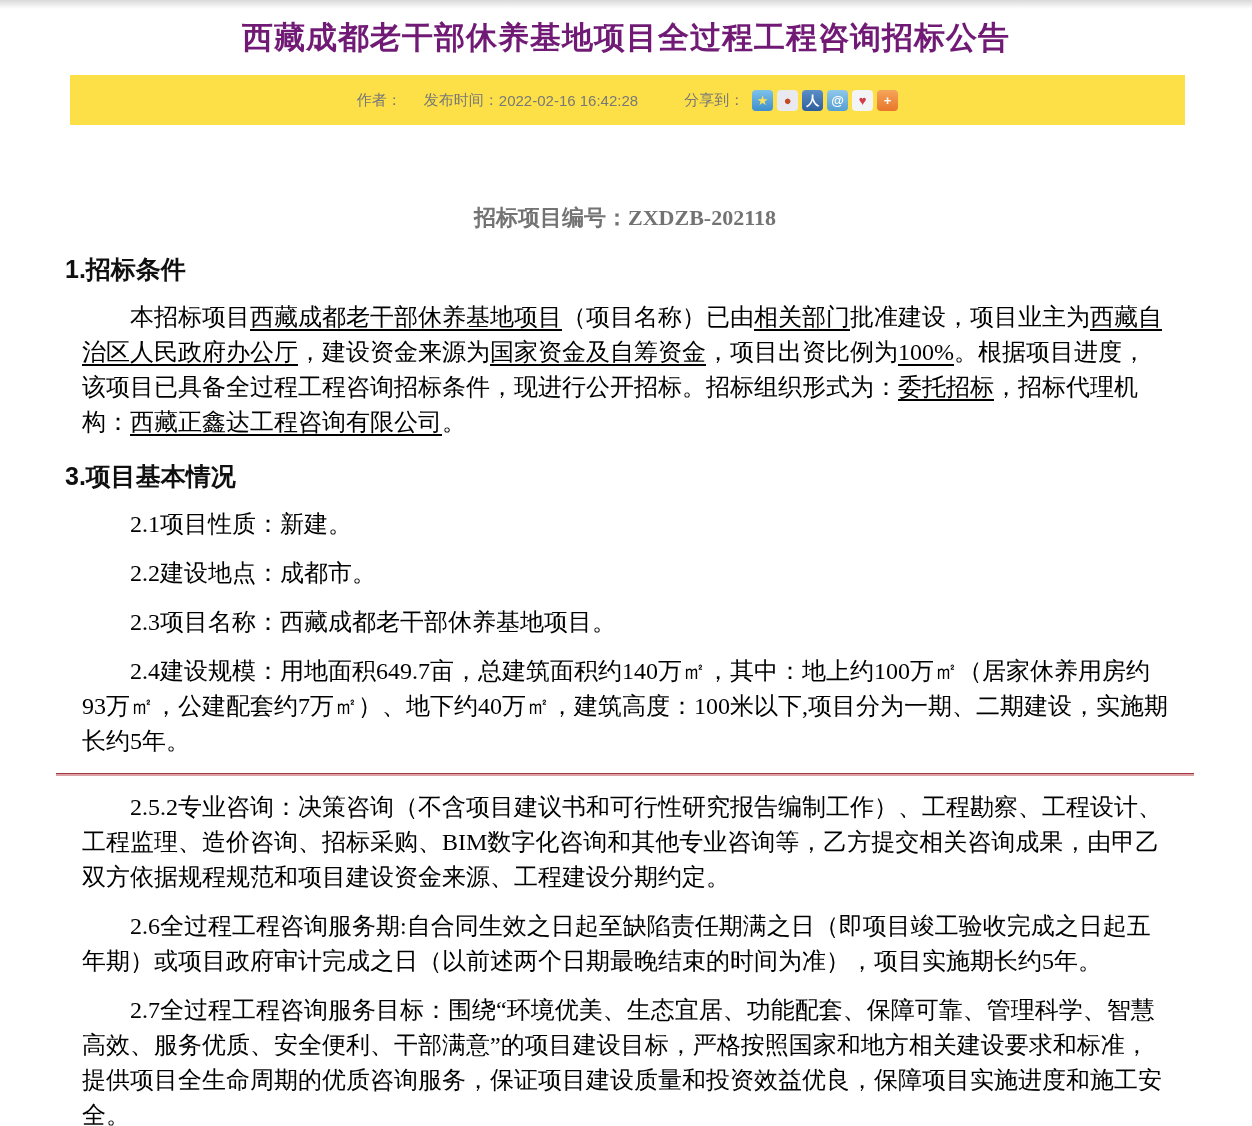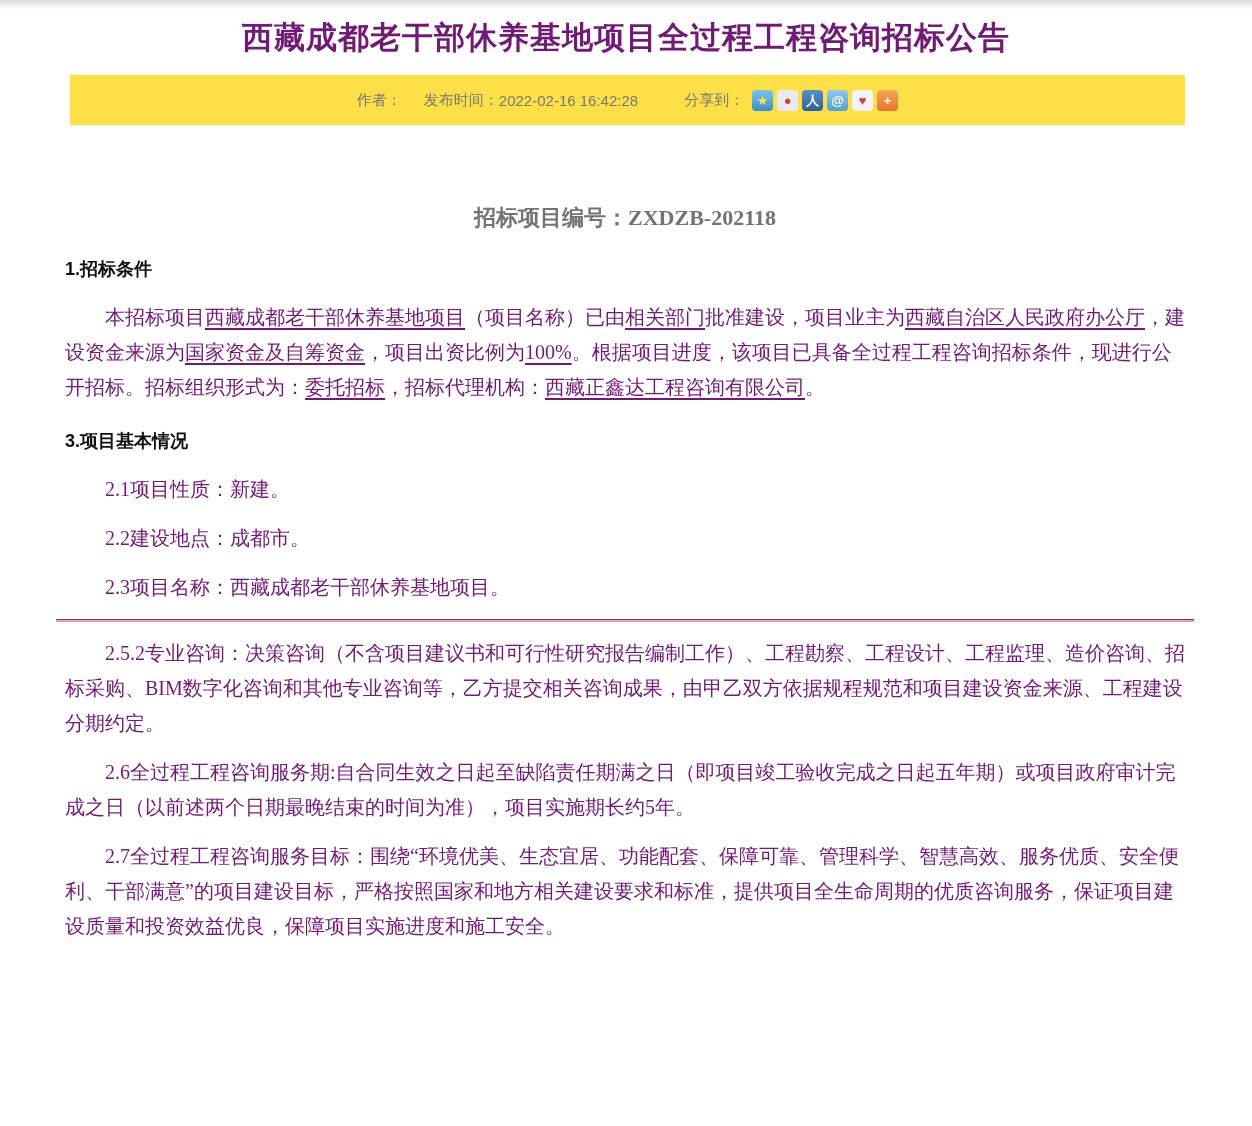--- a/index.html
+++ b/index.html
@@ -31,26 +31,26 @@
     font-size:13px; font-weight:bold; line-height:1; cursor:pointer;
     font-family:"Liberation Sans","DejaVu Sans",sans-serif;
   }
   .content { margin:0 67px 0 65px; }
   .pn-line {
     margin-top:78px; text-align:center;
     font-weight:bold; font-size:22px; color:#737373;
   }
   h2.sec {
     font-family:"Liberation Sans","DejaVu Sans",sans-serif;
-    font-size:18px; font-weight:bold; color:#101010;
+    font-size:25px; font-weight:bold; color:#101010;
     margin:20px 0 8px 0; line-height:33px;
   }
   p.body {
-    font-size:20px; line-height:35px; margin:14px 0;
-    text-indent:2em; color:#701a75;
+    font-size:24px; line-height:35px; margin:14px 17px;
+    text-indent:2em; color:#000000;
   }
   .u { text-decoration:underline; text-underline-offset:4px; }
   .red-line {
     height:3px; background:#9e3a41; border-bottom:2px solid #dda0a5;
     margin:6px -9px 14px -9px;
   }
 </style>
 </head>
 <body>
 
@@ -81,20 +81,21 @@
 
   <h2 class="sec">1.招标条件</h2>
 
   <p class="body"><span>本招标项目</span><span class="u">西藏成都老干部休养基地项目</span><span>（项目名称）已由</span><span class="u">相关部门</span><span>批准建设，项目业主为</span><span class="u">西藏自治区人民政府办公厅</span><span>，建设资金来源为</span><span class="u">国家资金及自筹资金</span><span>，项目出资比例为</span><span class="u">100%</span><span>。根据项目进度，该项目已具备全过程工程咨询招标条件，现进行公开招标。招标组织形式为：</span><span class="u">委托招标</span><span>，招标代理机构：</span><span class="u">西藏正鑫达工程咨询有限公司</span><span>。</span></p>
 
   <h2 class="sec">3.项目基本情况</h2>
 
   <p class="body">2.1项目性质：新建。</p>
   <p class="body">2.2建设地点：成都市。</p>
   <p class="body">2.3项目名称：西藏成都老干部休养基地项目。</p>
+  <p class="body">2.4建设规模：用地面积649.7亩，总建筑面积约140万㎡，其中：地上约100万㎡（居家休养用房约93万㎡，公建配套约7万㎡）、地下约40万㎡，建筑高度：100米以下,项目分为一期、二期建设，实施期长约5年。</p>
 
   <div class="red-line"></div>
 
   <p class="body">2.5.2专业咨询：决策咨询（不含项目建议书和可行性研究报告编制工作）、工程勘察、工程设计、工程监理、造价咨询、招标采购、BIM数字化咨询和其他专业咨询等，乙方提交相关咨询成果，由甲乙双方依据规程规范和项目建设资金来源、工程建设分期约定。</p>
   <p class="body">2.6全过程工程咨询服务期:自合同生效之日起至缺陷责任期满之日（即项目竣工验收完成之日起五年期）或项目政府审计完成之日（以前述两个日期最晚结束的时间为准），项目实施期长约5年。</p>
   <p class="body">2.7全过程工程咨询服务目标：围绕“环境优美、生态宜居、功能配套、保障可靠、管理科学、智慧高效、服务优质、安全便利、干部满意”的项目建设目标，严格按照国家和地方相关建设要求和标准，提供项目全生命周期的优质咨询服务，保证项目建设质量和投资效益优良，保障项目实施进度和施工安全。</p>
 
 </div>
 
 </body></html>

